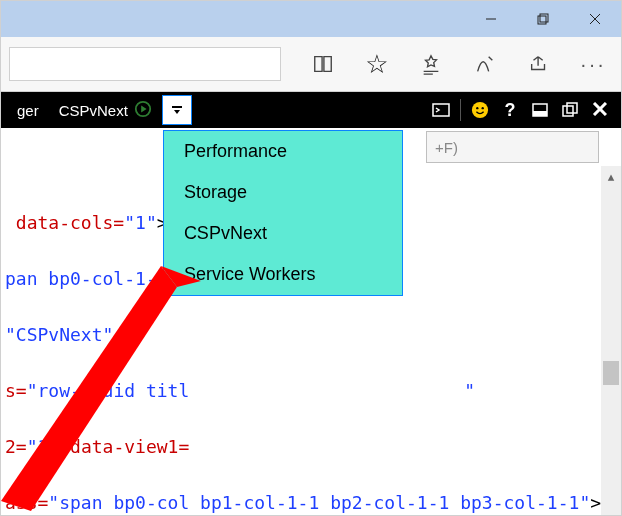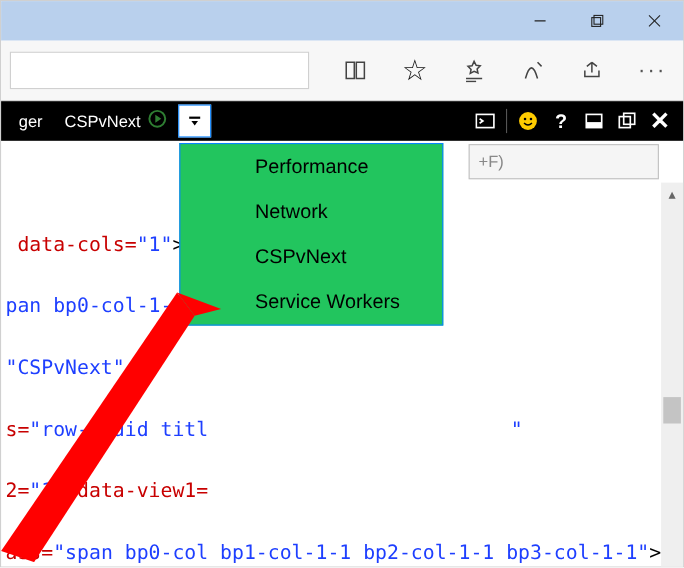--- a/index.html
+++ b/index.html
@@ -18,21 +18,21 @@
   .devtab  { padding:0 10px; height:36px; display:flex; align-items:center; gap:6px; font-size:15px;text-align:right;}
   .playIcon svg{ width:18px; height:18px; }
   .flex1   { flex:1 1 auto; }
   .devicon { width:30px; height:30px; display:flex; align-items:center; justify-content:center; color:#fff; font-size:18px;}
   .devicon svg { width:18px;height:18px; fill:#fff;}
   .devdivider { width:1px; height:22px; background:#555; margin:0 4px;}
   .smiley  { font-size:20px; }
   
   .overflowBtn { width:28px; height:28px; border:1px solid #0a84ff; background:#fff; color:#000; display:flex; align-items:center; justify-content:center; position:relative;}
   .overflowBtn svg{ width:14px; height:14px; fill:#000;}
-  .dropdown { position:absolute; top:34px; left:0; width:240px; background:#22c55e; border:1px solid #0a84ff; box-sizing:border-box; z-index:20; font-size:18px; color:#000;padding-left:48px;}
+  .dropdown { position:absolute; top:34px; left:0; width:240px; background:#5eead4; border:1px solid #0a84ff; box-sizing:border-box; z-index:20; font-size:18px; color:#000;}
   .dropdown .item { padding:10px 20px; font-family:"Segoe UI",Arial,sans-serif;}
   .dropdown .item.selected { background:#e9e9e9;}
   
   .searchbox { margin-left:auto; height:30px; width:155px; border:1px solid #bfbfbf; background:#f5f5f5; position:absolute; top:130px; right:22px; z-index:5; padding:0 8px; font-size:15px; display:flex; align-items:center; color:#888;}
   
   .codewrap { position:absolute; left:0; top:180px; right:20px; bottom:0; overflow:hidden; font-family:Consolas,monospace; font-size:18px; line-height:28px; white-space:pre; }
   .codewrap .line { padding:0 4px;}
   .attr   { color:#c80000;text-align:right;}
   .val    { color:#1e3fff;}
   .txt    { color:#000;}
@@ -107,21 +107,21 @@
     </span>
   </div>
 
   <div class="overflowBtn">
     <svg viewBox="0 0 14 14">
           <rect x="2" y="3" width="10" height="2"></rect>
           <polygon points="4,7 10,7 7,11"></polygon>
         </svg>
     <div class="dropdown">
       <div class="item">Performance</div>
-      <div class="item">Network</div>
+      <div class="item">Storage</div>
       <div class="item">CSPvNext</div>
       <div class="item">Service Workers</div>
     </div>
   </div>
   <div class="flex1"></div>
   <div class="devicon">
     <svg viewBox="0 0 18 18">
           <rect x="1" y="3" width="16" height="12" fill="none" stroke="#fff" stroke-width="1.5"></rect>
           <polyline points="4,7 7,9 4,11" fill="none" stroke="#fff" stroke-width="1.5"></polyline>
         </svg>

